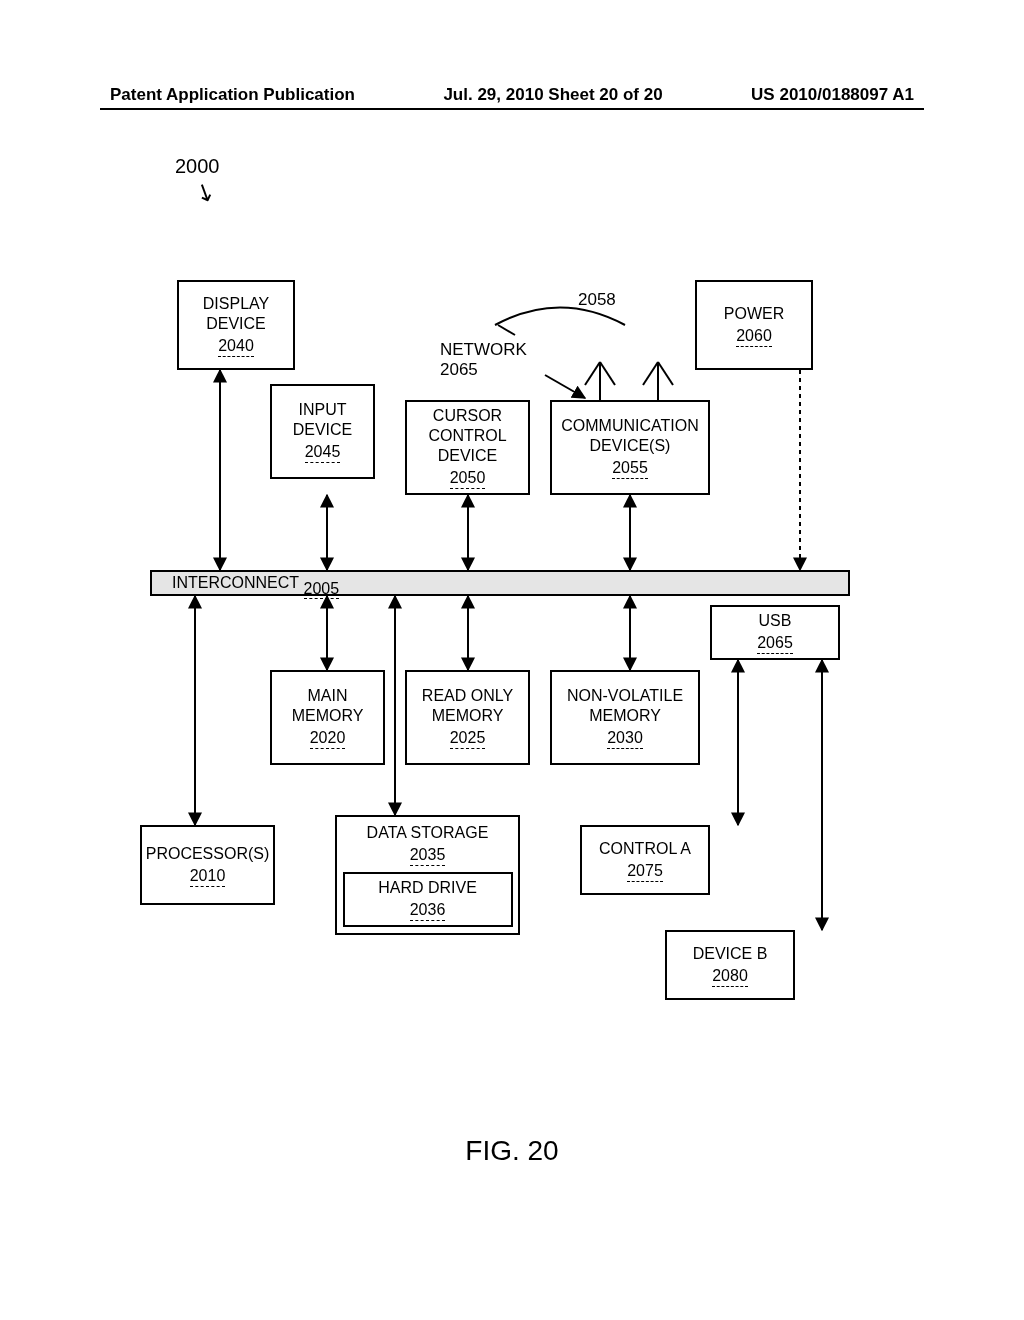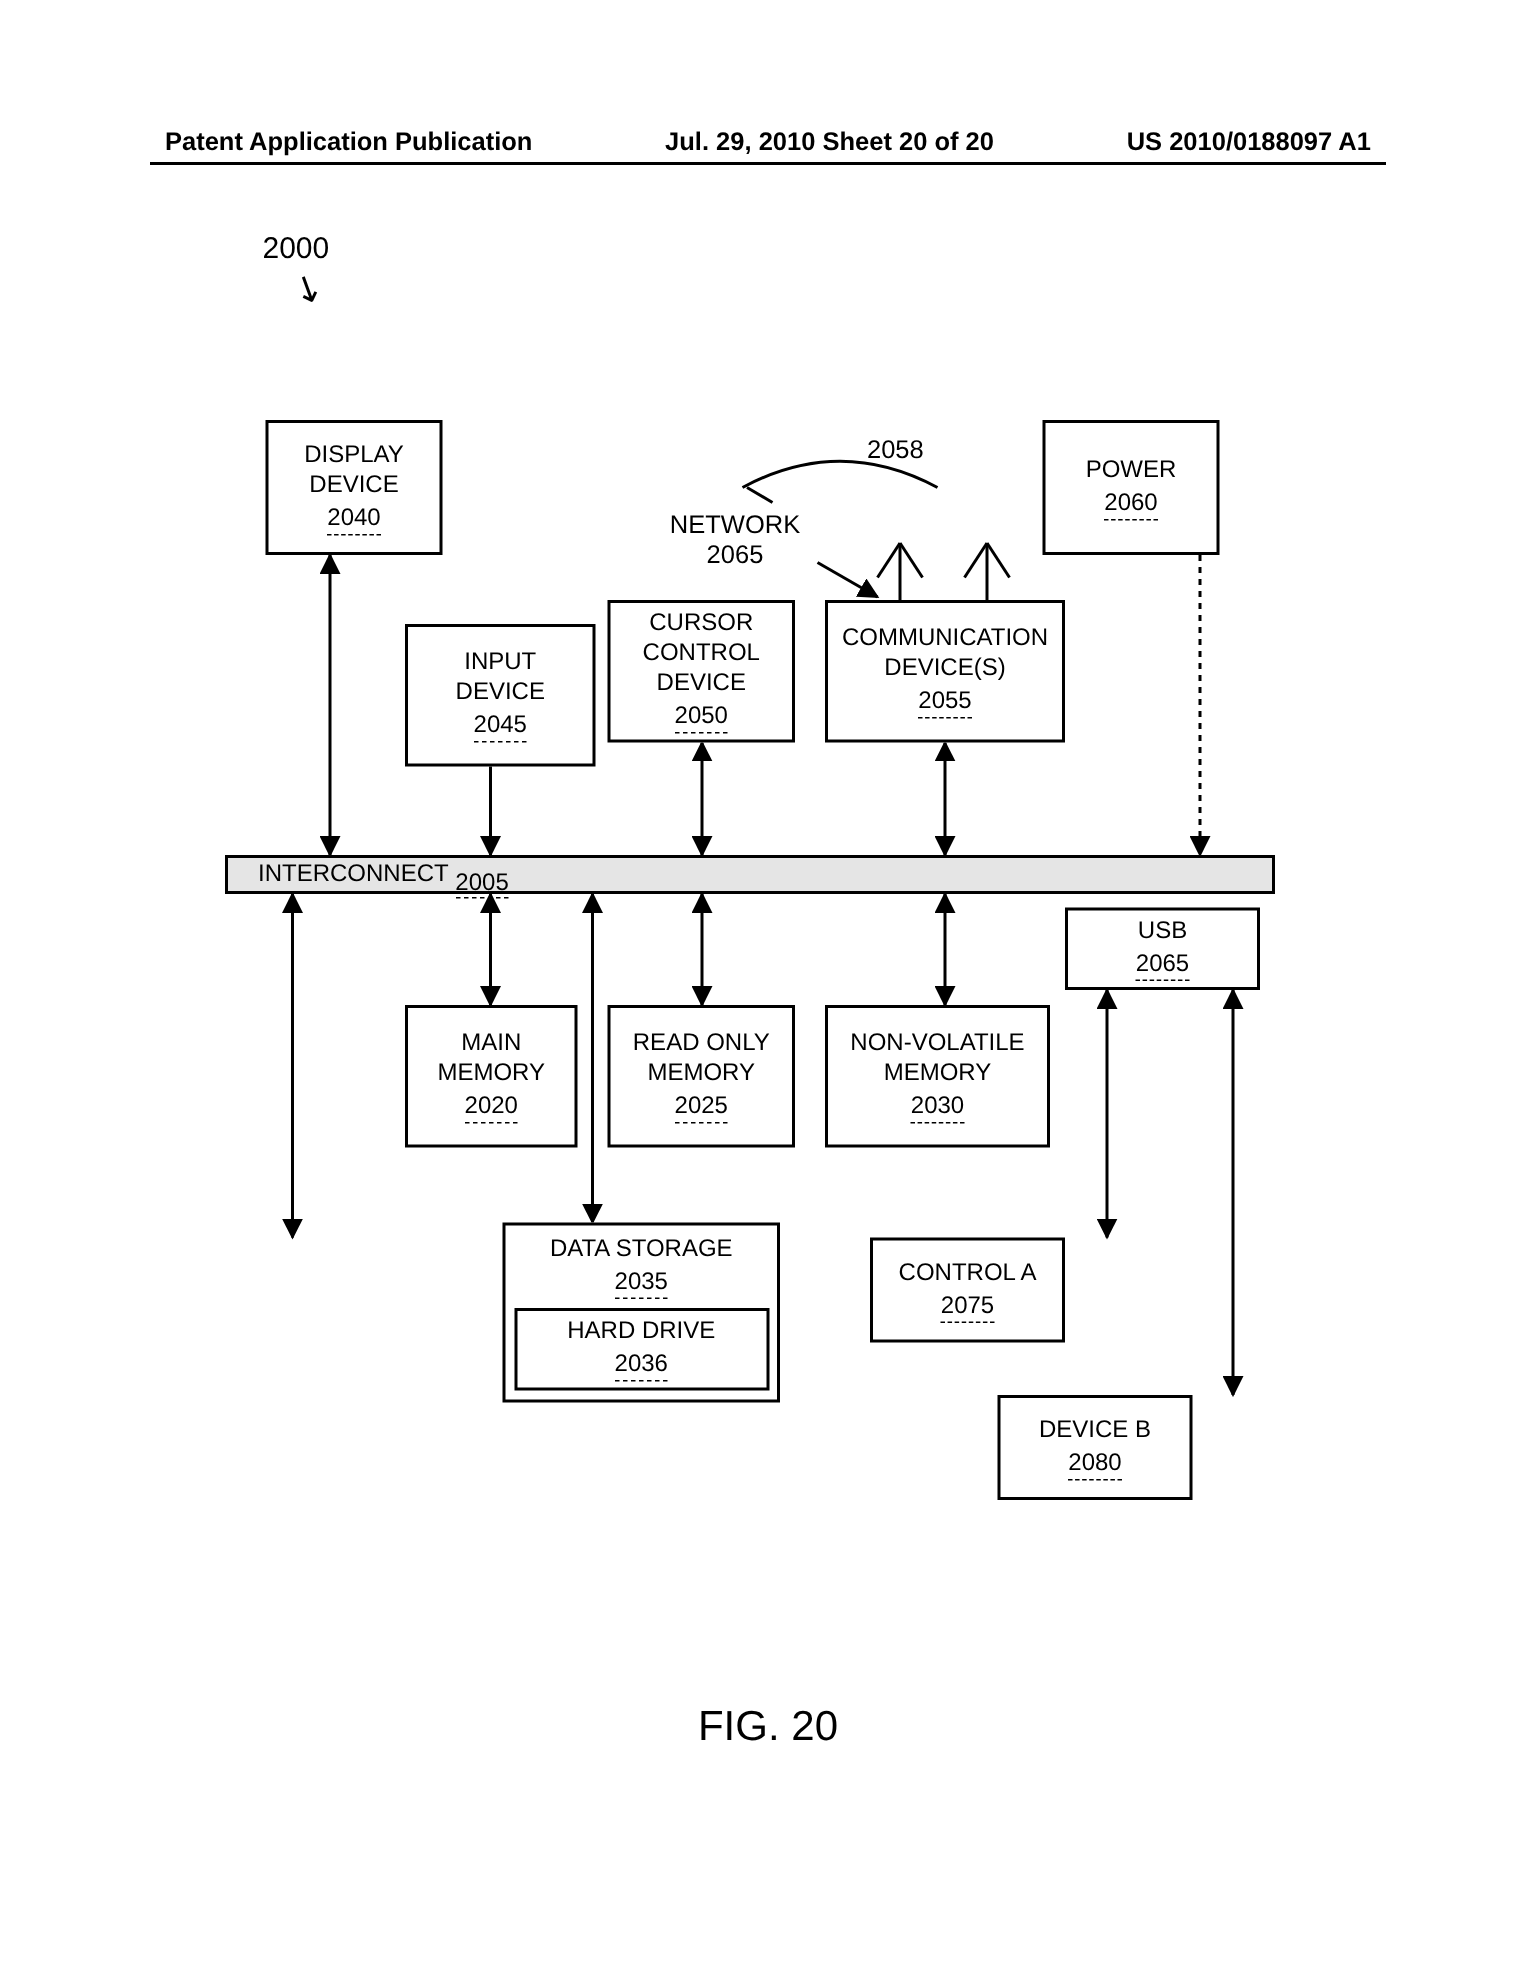--- a/index.html
+++ b/index.html
@@ -88,21 +88,20 @@
     position: absolute;
     top: 1135px;
     left: 0;
     width: 1024px;
     text-align: center;
     font-size: 28px;
   }
   .net-label {
     position: absolute;
     font-size: 17px;
-    text-align: center;
   }
 </style>
 </head>
 <body>
 
 <div class="header">
   <span>Patent Application Publication</span>
   <span>Jul. 29, 2010  Sheet 20 of 20</span>
   <span>US 2010/0188097 A1</span>
 </div>
@@ -168,21 +167,21 @@
   <div class="box" style="top:10px; left:37px; width:118px; height:90px;">
     <span>DISPLAY</span>
     <span>DEVICE</span>
     <span class="ref">2040</span>
   </div>
   <div class="box" style="top:10px; left:555px; width:118px; height:90px;">
     <span>POWER</span>
     <span class="ref">2060</span>
   </div>
 
-  <div class="box" style="top:146px; left:130px; width:127px; height:95px;">
+  <div class="box" style="top:114px; left:130px; width:105px; height:95px;">
     <span>INPUT</span>
     <span>DEVICE</span>
     <span class="ref">2045</span>
   </div>
   <div class="box" style="top:130px; left:265px; width:125px; height:95px;">
     <span>CURSOR</span>
     <span>CONTROL</span>
     <span>DEVICE</span>
     <span class="ref">2050</span>
   </div>
@@ -211,20 +210,24 @@
     <span>READ ONLY</span>
     <span>MEMORY</span>
     <span class="ref">2025</span>
   </div>
   <div class="box" style="top:400px; left:410px; width:150px; height:95px;">
     <span>NON-VOLATILE</span>
     <span>MEMORY</span>
     <span class="ref">2030</span>
   </div>
 
+  <div class="box" style="top:555px; left:0px; width:135px; height:80px;">
+    <span>PROCESSOR(S)</span>
+    <span class="ref">2010</span>
+  </div>
 
   <div class="box" style="top:545px; left:195px; width:185px; height:120px; justify-content:flex-start; padding-top:6px;">
     <span>DATA STORAGE</span>
     <span class="ref">2035</span>
     <div class="box" style="position:relative; top:6px; left:0; width:170px; height:55px;">
       <span>HARD DRIVE</span>
       <span class="ref">2036</span>
     </div>
   </div>
 

